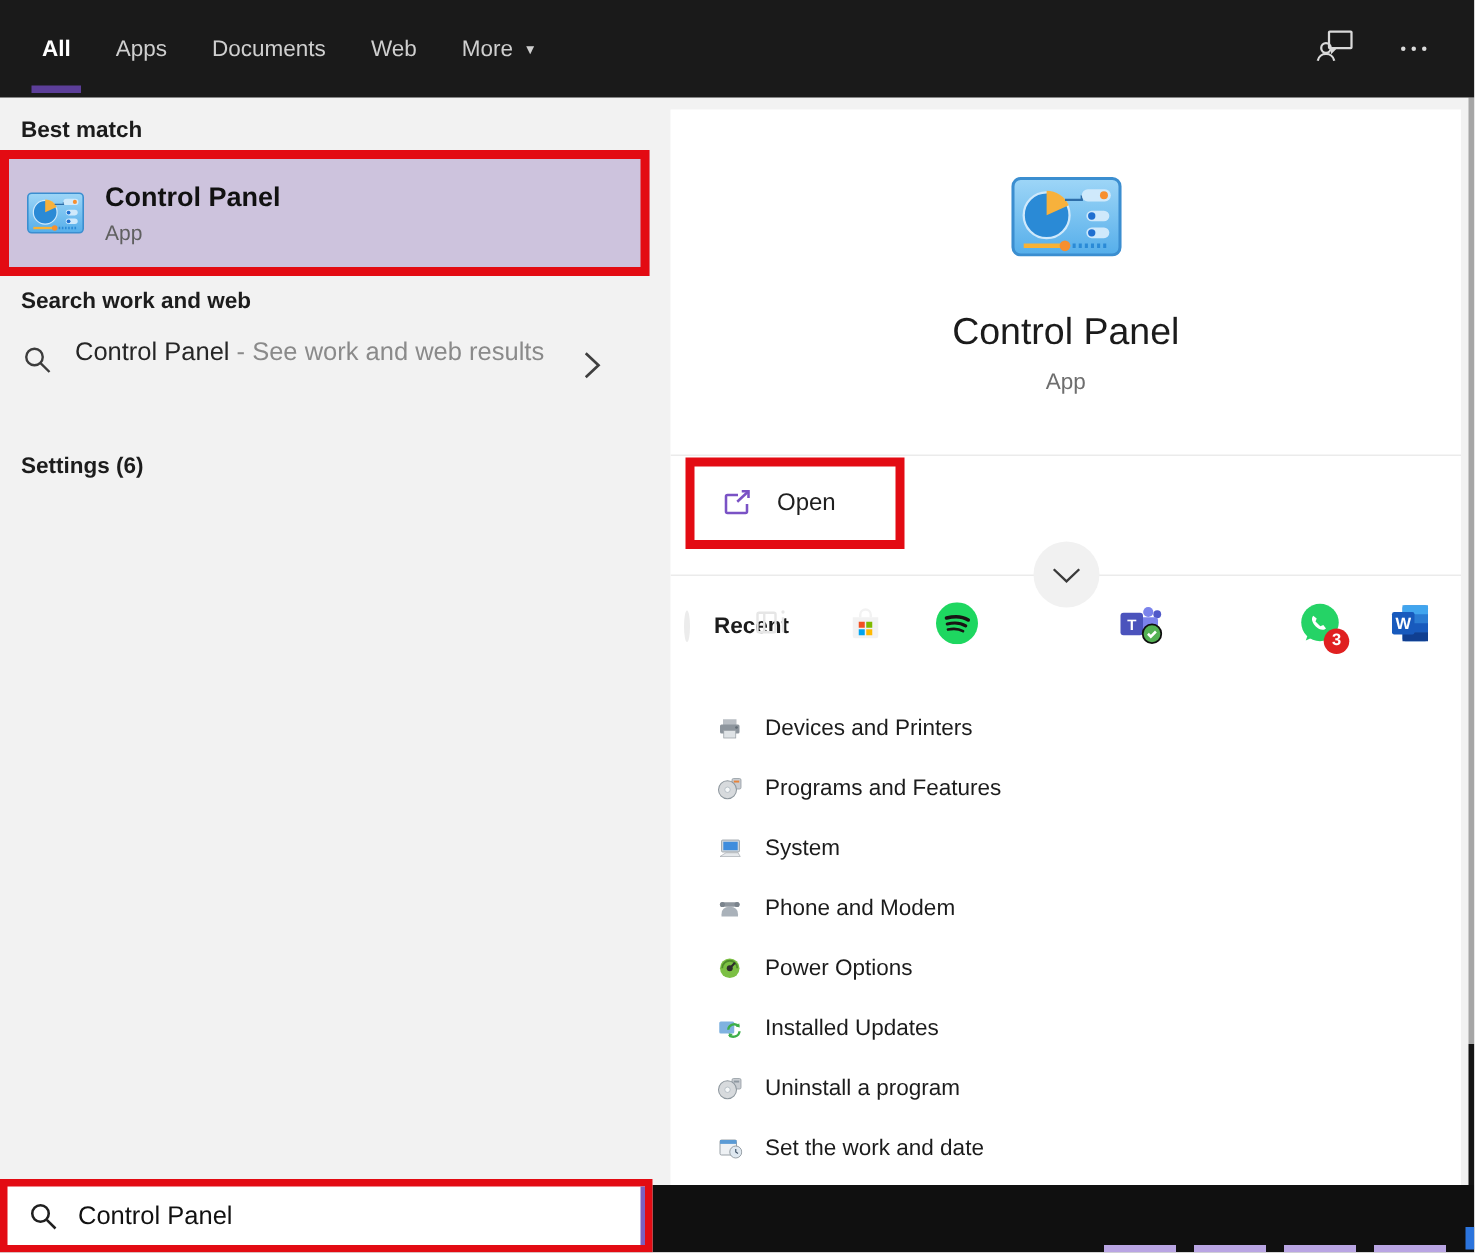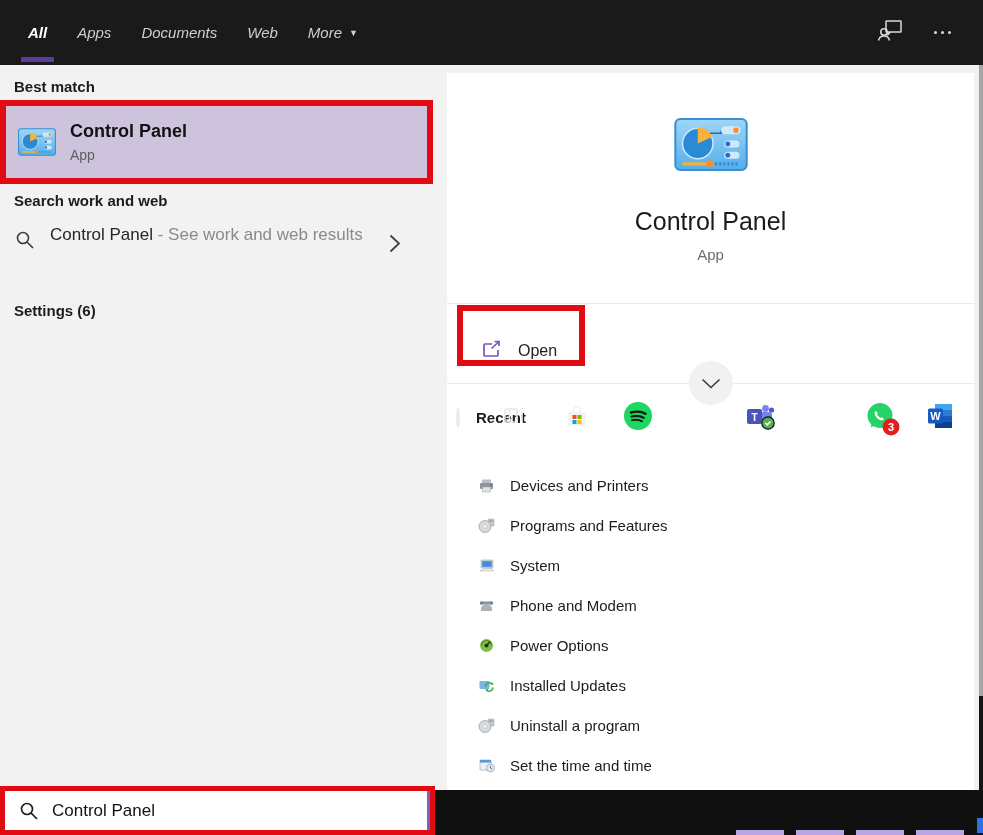--- a/index.html
+++ b/index.html
@@ -4,21 +4,21 @@
 <style>
   * { margin:0; padding:0; box-sizing:border-box; }
   html,body { width:983px; height:835px; overflow:hidden; background:#f2f2f2;
               font-family:"Liberation Sans","DejaVu Sans",sans-serif; }
   .screen { position:relative; width:983px; height:835px; overflow:hidden; background:#f2f2f2; }
 
   
   .topbar { position:absolute; left:0; top:0; width:983px; height:65px; background:#1a1a1a;
             display:flex; align-items:center; padding:0 28px; z-index:30; }
   .tabs { display:flex; gap:30px; align-items:center; height:100%; }
-  .tab { position:relative; color:#cfcfcf; font-size:15px; height:100%; display:flex; align-items:center; cursor:default;font-style:italic; }
+  .tab { position:relative; color:#cfcfcf; font-size:15px; height:100%; display:flex; align-items:center; cursor:default; }
   .tab.active { color:#ffffff; font-weight:bold; }
   .tab.active::after { content:""; position:absolute; left:-7px; right:-7px; bottom:3px; height:5px; background:#5c3e99; }
   .tab .drop-arrow { font-size:9px; margin-left:7px; color:#cfcfcf; }
   .topbar-right { margin-left:auto; display:flex; align-items:center; gap:26px; }
   .dots { display:flex; gap:4px; padding:4px; }
   .dots i { width:3px; height:3px; border-radius:50%; background:#d9d9d9; }
 
   
   .left-panel { position:absolute; left:0; top:65px; width:443px; height:725px; background:#f2f2f2; }
   .section-header { position:absolute; left:14px; font-size:15px; font-weight:bold; color:#1c1c1c; }
@@ -39,22 +39,22 @@
   .sugg-hint { color:#8a8a8a; }
   .sugg-chevron { position:absolute; right:42px; top:13px; width:12px; height:19px; }
 
   
   .right-panel { position:absolute; left:443px; top:65px; width:532px; height:725px; background:#f2f2f2; }
   .preview-card { position:absolute; left:4px; top:8px; width:527px; height:717px; background:#ffffff; overflow:hidden; }
   .preview-icon { position:absolute; left:50%; transform:translateX(-50%); top:45px; width:74px; height:53px; }
   .preview-title { position:absolute; left:0; top:134px; width:100%; text-align:center; font-size:25px; color:#1b1b1b; }
   .preview-sub { position:absolute; left:0; top:173px; width:100%; text-align:center; font-size:15px; color:#6e6e6e; }
   .divider1 { position:absolute; left:0; top:230px; width:100%; border-top:1px solid #ebebeb; }
-  .open-box { position:absolute; left:10px; top:232px; width:128px; height:61px;
-              border:6px solid #e30b13; background:#ffffff; display:flex; align-items:flex-end; }
+  .open-box { position:absolute; left:10px; top:232px; width:146px; height:61px;
+              border:6px solid #e30b13; background:#ffffff; display:flex; align-items:center; }
   .open-icon { margin-left:17px; width:23px; height:20px; flex:0 0 auto; }
   .open-label { margin-left:15px; font-size:16px; color:#1f1f1f; }
   .divider2 { position:absolute; left:0; top:310px; width:100%; border-top:1px solid #ebebeb; }
   .expand-circle { position:absolute; left:242px; top:288px; width:44px; height:44px; border-radius:50%;
                    background:#f1f1f1; display:flex; align-items:center; justify-content:center; }
   .recent-header { position:absolute; left:29px; top:336px; font-size:15px; font-weight:bold; color:#1c1c1c; }
   .recent-list { position:absolute; left:0; top:392px; width:100%; }
   .recent-row { height:40px; display:flex; align-items:center; padding-left:31px; }
   .recent-row svg { width:17px; height:17px; flex:0 0 auto; }
   .recent-label { margin-left:15px; font-size:15px; color:#1c1c1c; }
@@ -290,21 +290,21 @@
           <span class="recent-label">Uninstall a program</span>
         </div>
 
         <div class="recent-row">
           <svg viewBox="0 0 17 17">
             <rect x="2" y="3" width="11" height="10" rx="1" fill="#eef1f4" stroke="#8e979e" stroke-width="0.6"></rect>
             <rect x="2" y="3" width="11" height="2.6" fill="#5b9bd5"></rect>
             <circle cx="12.5" cy="11" r="4" fill="#dfe8f0" stroke="#8e979e" stroke-width="0.6"></circle>
             <path d="M12.5 9 V11 L14 12" stroke="#44566a" stroke-width="0.8" fill="none"></path>
           </svg>
-          <span class="recent-label">Set the time and time</span>
+          <span class="recent-label">Set the work and date</span>
         </div>
 
       </div>
     </div>
   </div>
 
   <div class="edge-strip"></div>
   <div class="edge-blue"></div>
 
   <div class="taskbar"></div>

